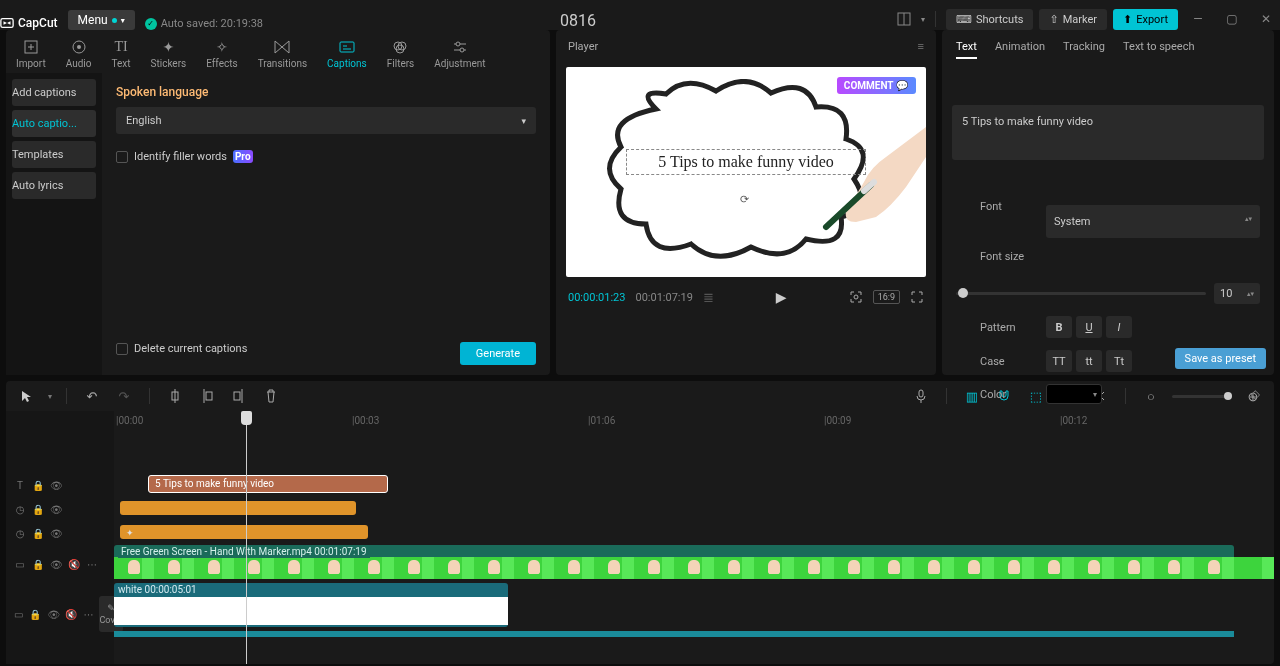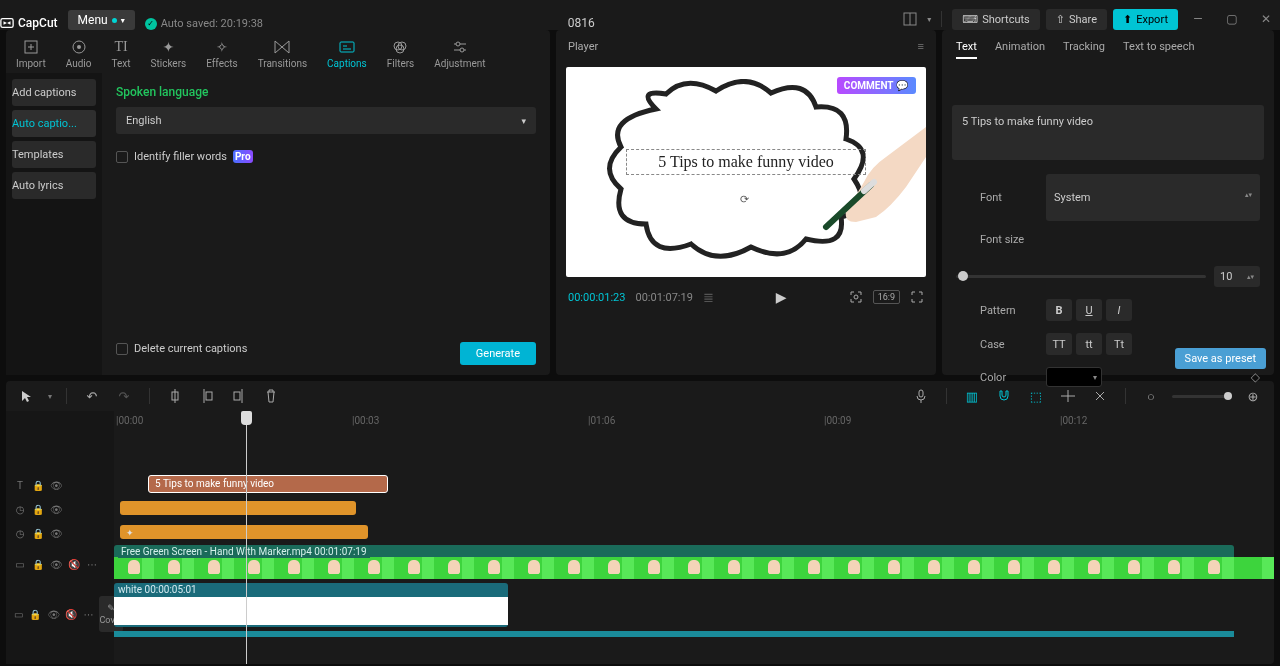--- a/index.html
+++ b/index.html
@@ -6,39 +6,39 @@
 body { background: #0d0d0d; color: #e0e0e0; font-size: 12px; overflow: hidden; width: 1280px; height: 666px; }
 
 
 .topbar { height: 30px; background: #1a1a1a; display: flex; align-items: flex-end; padding: 0 0; gap: 10px; }
 .logo { display: flex; align-items: center; gap: 4px; color: #fff; font-weight: 500; font-size: 12px; }
 .logo-icon { width: 14px; height: 14px; display: inline-block; }
 .menu-btn { background: #3a3a3a; border: none; color: #fff; padding: 3px 10px; border-radius: 3px; font-size: 12px; display: flex; align-items: center; gap: 4px; cursor: pointer; }
 .menu-btn .dot { width: 5px; height: 5px; background: #00d4d4; border-radius: 50%; }
 .autosave { display: flex; align-items: center; gap: 4px; color: #888; font-size: 11px; }
 .autosave-icon { width: 12px; height: 12px; background: #00c4a0; border-radius: 50%; display: flex; align-items: center; justify-content: center; color: #000; font-size: 8px; }
-.title-center { flex: 1; text-align: center; color: #ccc; font-size: 12px; margin-top: 44px; }
+.title-center { flex: 1; text-align: center; color: #ccc; font-size: 16px; margin-top: 44px; }
 .top-right { display: flex; align-items: center; gap: 6px; }
 .top-btn { background: #2a2a2a; border: none; color: #ccc; padding: 4px 10px; border-radius: 3px; font-size: 11px; display: flex; align-items: center; gap: 4px; cursor: pointer; }
 .export-btn { background: #00c4d4; color: #000; }
 .win-ctrl { width: 28px; height: 20px; display: flex; align-items: center; justify-content: center; color: #888; cursor: pointer; }
 
 
 .content { display: flex; height: 345px; gap: 6px; padding: 0 6px; }
 .tool-tabs { display: flex; background: #1a1a1a; padding: 4px 8px 0; gap: 16px; width: 100%; border-bottom: none; }
 .left-outer { display: flex; flex-direction: column; width: 544px; }
 .tool-tab { display: flex; flex-direction: column; align-items: center; gap: 2px; color: #999; font-size: 10px; padding: 4px 2px; cursor: pointer; }
 .tool-tab.active { color: #00c4d4; }
 .tool-tab .ti { width: 18px; height: 18px; display: flex; align-items: center; justify-content: center; font-size: 14px; }
 .left-body { display: flex; flex: 1; }
 .left-sidebar { width: 96px; background: #141414; padding: 6px; display: flex; flex-direction: column; gap: 4px; }
 .side-item { padding: 7px 0; background: #2a2a2a; color: #ccc; border-radius: 3px; font-size: 11px; cursor: pointer; text-align: left; }
 .side-item.active { color: #00c4d4; background: #2f2f2f; }
 .left-main { flex: 1; padding: 12px 14px; display: flex; flex-direction: column; position: relative; }
-.field-label { color: #22c55e; font-size: 12px; margin-bottom: 8px; font-weight: 500; }
+.field-label { color: #fdba74; font-size: 12px; margin-bottom: 8px; font-weight: 500; }
 .select-box { background: #2a2a2a; border: none; color: #ccc; padding: 7px 10px; border-radius: 3px; font-size: 11px; display: flex; justify-content: space-between; align-items: center; cursor: pointer; margin-bottom: 16px; }
 .checkbox-row { display: flex; align-items: center; gap: 6px; font-size: 11px; color: #ccc; }
 .chk { width: 12px; height: 12px; border: 1px solid #555; border-radius: 2px; }
 .pro-badge { background: linear-gradient(90deg,#4a6fff,#8a4aff); color: #fff; padding: 1px 2px; border-radius: 3px; font-size: 10px; font-weight: 700; }
 .bottom-row { position: absolute; bottom: 10px; left: 14px; right: 14px; display: flex; justify-content: space-between; align-items: flex-start; }
 .generate-btn { background: #00b4d4; color: #fff; border: none; padding: 5px 16px; border-radius: 3px; font-size: 11px; cursor: pointer; }
 
 
 .player-panel { width: 380px; background: #1a1a1a; border-radius: 4px; display: flex; flex-direction: column; }
 .player-head { padding: 10px 12px; color: #aaa; font-size: 11px; display: flex; justify-content: space-between; align-items: center; }
@@ -60,21 +60,21 @@
 .props-panel { flex: 1; background: #1a1a1a; border-radius: 4px; display: flex; flex-direction: column; position: relative; }
 .prop-tabs { display: flex; gap: 18px; padding: 10px 14px; font-size: 11px; }
 .prop-tab { color: #aaa; cursor: pointer; }
 .prop-tab.active { color: #fff; border-bottom: 2px solid #fff; padding-bottom: 4px; }
 .sub-tabs { display: flex; margin: 14px 10px; background: #2a2a2a; border-radius: 3px; overflow: hidden; }
 .sub-tab { flex: 1; text-align: center; padding: 5px; font-size: 11px; color: #888; cursor: pointer; }
 .sub-tab.active { background: #444; color: #fff; border-radius: 3px; }
 .text-input { margin: 8px 10px; background: #2a2a2a; border-radius: 3px; padding: 10px; min-height: 55px; font-size: 11px; color: #ccc; }
 .prop-row { display: flex; align-items: center; padding: 6px 14px; gap: 10px; }
 .prop-label { width: 56px; color: #aaa; font-size: 11px; margin-left: 24px; }
-.prop-select { flex: 1; background: #2a2a2a; padding: 17px 8px; border-radius: 3px; font-size: 11px; color: #ccc; display: flex; justify-content: space-between; align-items: flex-start; }
+.prop-select { flex: 1; background: #2a2a2a; padding: 10px 8px; border-radius: 3px; font-size: 11px; color: #ccc; display: flex; justify-content: space-between; align-items: flex-start; margin-top: 31px; }
 .stepper { display: flex; flex-direction: column; gap: 0; font-size: 7px; color: #888; }
 .slider { flex: 1; height: 3px; background: #333; border-radius: 2px; position: relative; }
 .slider-thumb { position: absolute; left: 2px; top: -4px; width: 10px; height: 10px; background: #ccc; border-radius: 50%; }
 .num-box { width: 46px; background: #2a2a2a; padding: 4px 6px; border-radius: 3px; font-size: 11px; color: #ccc; text-align: center; display: flex; align-items: center; justify-content: space-between; }
 .fmt-btns { display: flex; gap: 4px; }
 .fmt-btn { width: 26px; height: 22px; background: #2a2a2a; border-radius: 3px; display: flex; align-items: center; justify-content: center; font-size: 11px; color: #ccc; cursor: pointer; }
 .color-swatch { width: 56px; height: 20px; background: #000; border-radius: 3px; display: flex; align-items: center; justify-content: flex-end; padding-right: 4px; border: 1px solid #333; }
 .save-preset { position: absolute; right: 8px; bottom: 6px; background: #4a9fd4; color: #fff; border: none; padding: 4px 10px; border-radius: 3px; font-size: 11px; cursor: pointer; }
 
 
@@ -151,21 +151,21 @@
         </svg>
       </div>
     <span style="color:#888;font-size:8px">▾</span>
     <div class="tl-sep"></div>
     <button class="top-btn">
       <span>⌨</span>
       <span>Shortcuts</span>
     </button>
     <button class="top-btn">
       <span>⇧</span>
-      <span>Share</span>
+      <span>Marker</span>
     </button>
     <button class="top-btn export-btn">
       <span>⬆</span>
       <span>Export</span>
     </button>
     <div class="win-ctrl">—</div>
     <div class="win-ctrl">▢</div>
     <div class="win-ctrl">✕</div>
   </div>
 </div>

